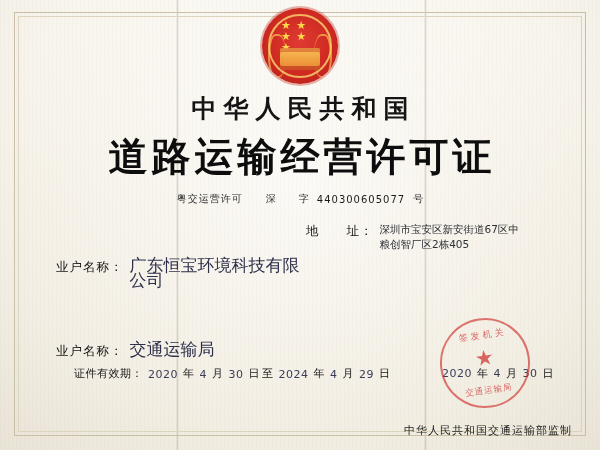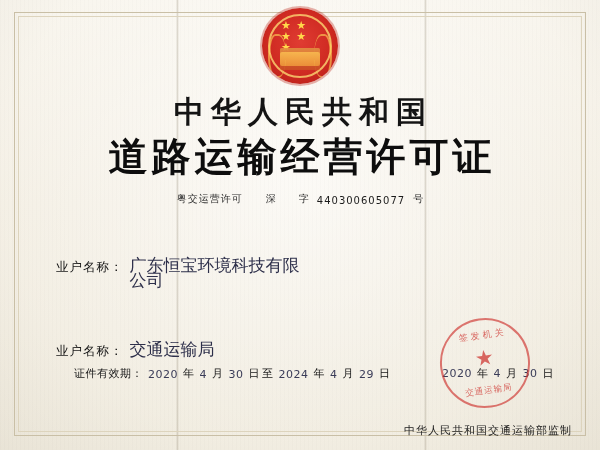--- a/index.html
+++ b/index.html
@@ -116,21 +116,21 @@
   .emblem .wheat-r { right: 6px; border-left: none; }
 
   
   .title-main {
     position: absolute;
     top: 92px;
     left: 0;
     right: 0;
     text-align: center;
     font-family: "DejaVu Serif", serif;
-    font-size: 30px;
+    font-size: 25px;
     font-weight: bold;
     letter-spacing: 7px;
     color: #141414;
     text-indent: 7px;
   }
   .title-sub {
     position: absolute;
     top: 130px;
     left: 0;
     right: 0;
@@ -143,21 +143,21 @@
     text-indent: 4px;
   }
 
   .serial-row {
     position: absolute;
     top: 192px;
     left: 0;
     right: 0;
     display: flex;
     justify-content: center;
-    align-items: flex-end;
+    align-items: center;
     gap: 8px;
     font-size: 10px;
     color: #2a2a2a;
     font-family: "DejaVu Sans", sans-serif;
   }
   .serial-row .pref { letter-spacing: 1px; }
   .serial-row .dept {
     display: inline-block;
     min-width: 40px;
     text-align: center;
@@ -329,20 +329,24 @@
     <span class="num">440300605077</span>
     <span class="suf">号</span>
   </div>
 
   <div class="fields">
 
     <div class="field-row">
       <div class="col-left">
         <span class="label">业户名称：</span>
         <span class="value value-blue">广东恒宝环境科技有限公司</span>
+      </div>
+      <div class="col-right">
+        <span class="label">地　　址：</span>
+        <span class="addr-value value-blue">深圳市宝安区新安街道67区中粮创智厂区2栋405</span>
       </div>
     </div>
 
     <div class="field-row">
       <div class="col-left">
         <span class="label">业户名称：</span>
         <span class="value value-blue">交通运输局</span>
       </div>
     </div>
 

